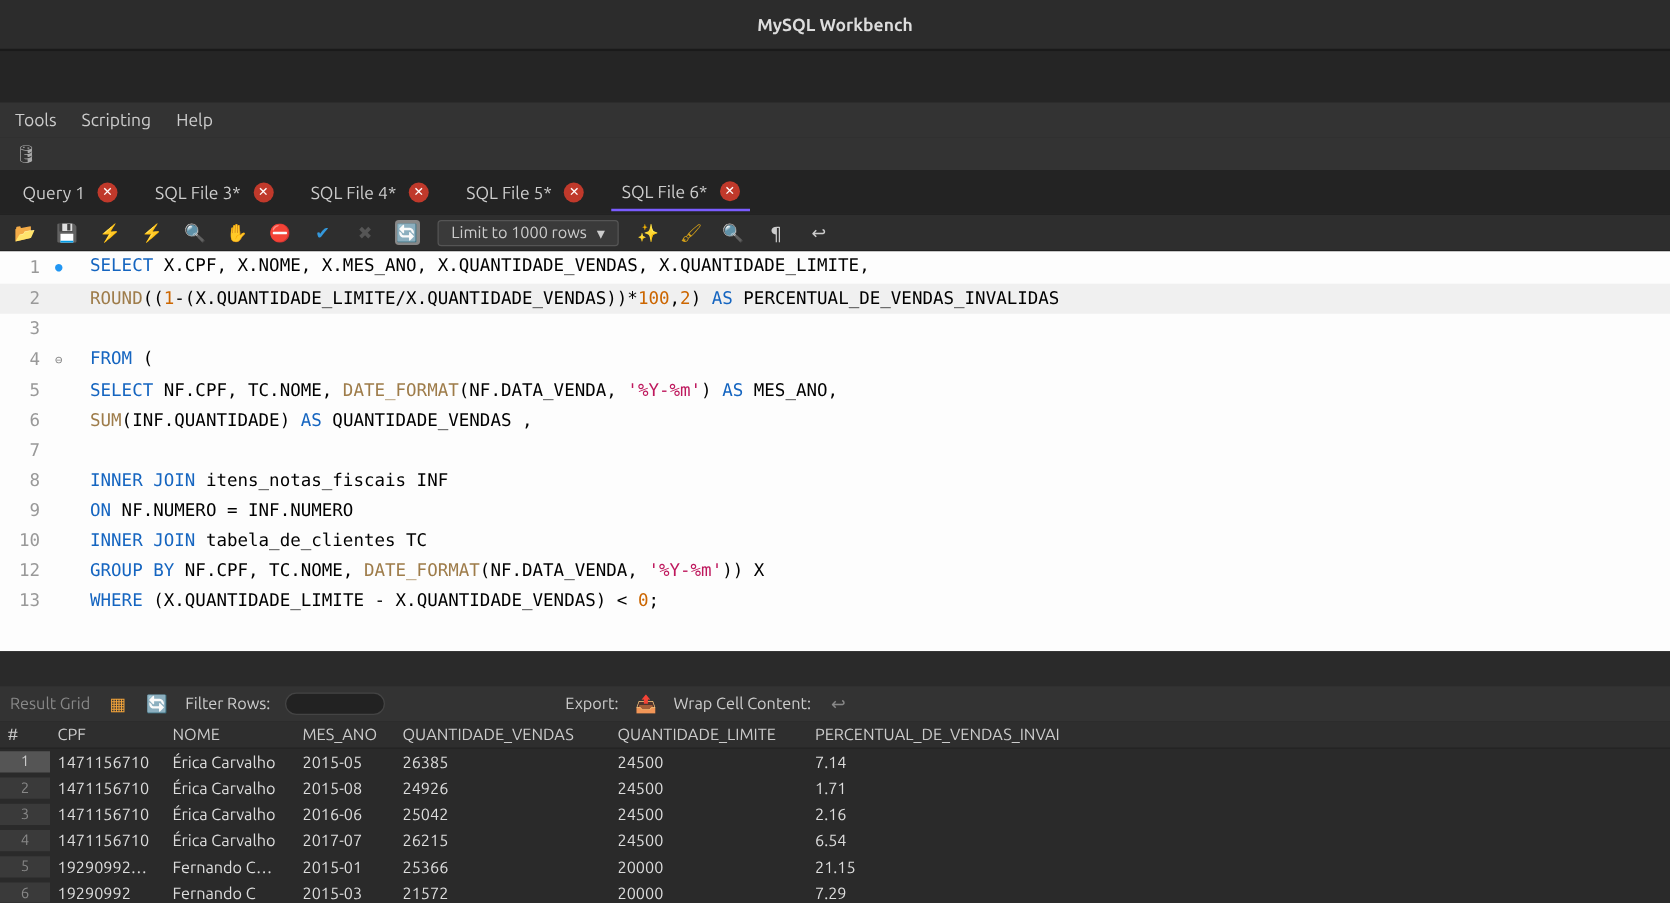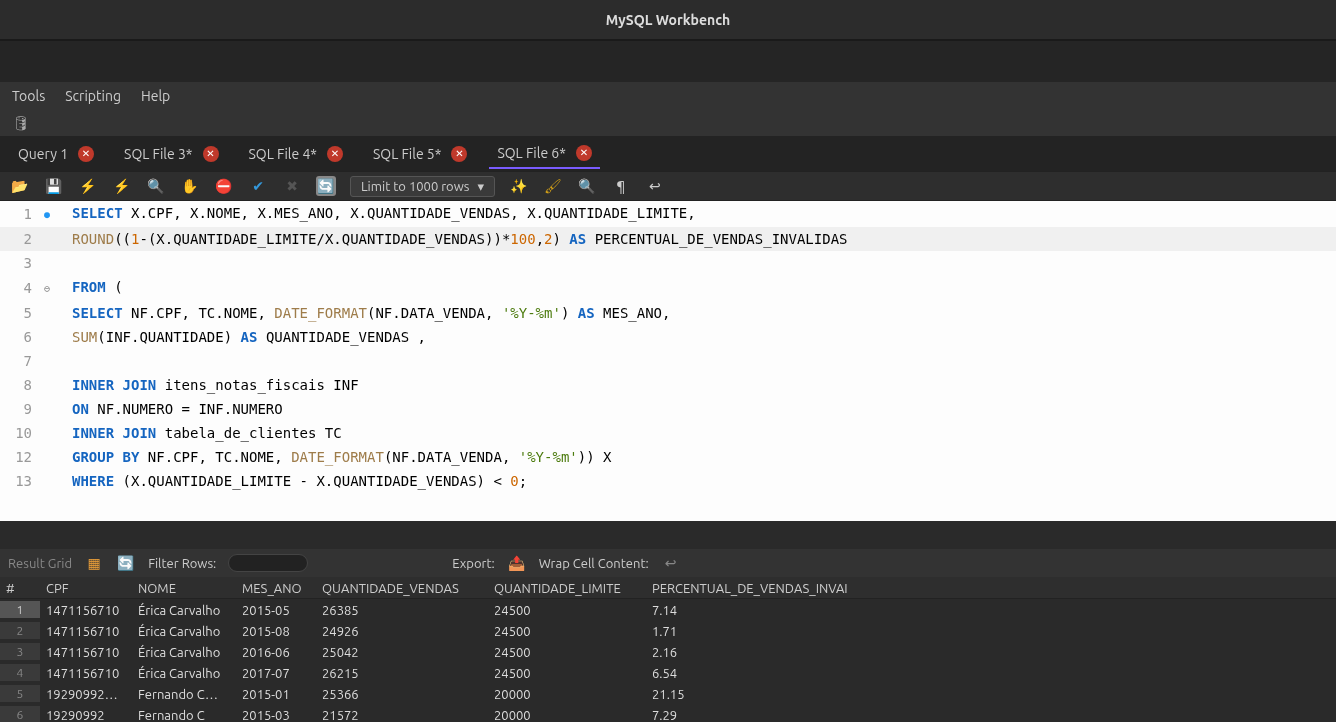--- a/index.html
+++ b/index.html
@@ -16,24 +16,24 @@
   .close-x { background: #c0392b; color: #fff; width: 16px; height: 16px; border-radius: 8px; display: inline-flex; align-items: center; justify-content: center; font-size: 10px; }
   .toolbar { height: 30px; background: #2e2e2e; display: flex; align-items: center; padding: 0 10px; gap: 14px; border-top: 1px solid #222; border-bottom: 1px solid #222; }
   .tb-icon { width: 20px; height: 20px; display: inline-flex; align-items: center; justify-content: center; font-size: 14px; cursor: pointer; }
   .limit-box { background: #3a3a3a; border: 1px solid #555; border-radius: 3px; padding: 2px 10px; font-size: 13px; display: flex; align-items: center; gap: 8px; cursor: pointer; }
   .editor { background: #fdfdfd; color: #000; font-family: "DejaVu Sans Mono", Consolas, monospace; font-size: 14px; height: 320px; overflow: auto; }
   .editor-line { display: flex; line-height: 24px; }
   .gutter { width: 60px; text-align: right; padding-right: 10px; color: #999; user-select: none; display: flex; justify-content: flex-end; align-items: center; gap: 4px; }
   .gut-num { width: 28px; text-align: right; }
   .gut-mark { width: 14px; display: inline-block; }
   .code { white-space: pre; padding-left: 12px; }
-  .code .kw { color: #1565c0; font-weight: bold; }
+  .code .kw { color: #1565c0; font-weight: normal; }
   .code .fn { color: #9e7c4a; }
   .code .num { color: #cc6600; }
-  .code .str { color: #4d7c0f; }
+  .code .str { color: #be185d; }
   .editor-line.current { background: #f0f0f0; }
   .divider { height: 28px; background: #2a2a2a; }
   .grid-toolbar { height: 28px; background: #333; display: flex; align-items: center; padding: 0 8px; gap: 12px; font-size: 13px; }
   .grid-toolbar .label { color: #888; }
   .filter-input { background: #222; border: 1px solid #444; border-radius: 10px; width: 80px; height: 18px; padding: 0 6px; color: #ccc; }
   .result-grid { font-size: 13px; overflow: hidden; }
   .grid-header { display: flex; background: #2e2e2e; border-bottom: 1px solid #222; height: 22px; align-items: center; font-weight: normal; color: #ccc; }
   .grid-header .cell { padding: 2px 6px; white-space: nowrap; overflow: hidden; }
   .grid-row { display: flex; height: 21px; align-items: center; color: #ddd; }
   .row-num { width: 40px; background: #3a3a3a; text-align: center; font-size: 12px; color: #888; }

